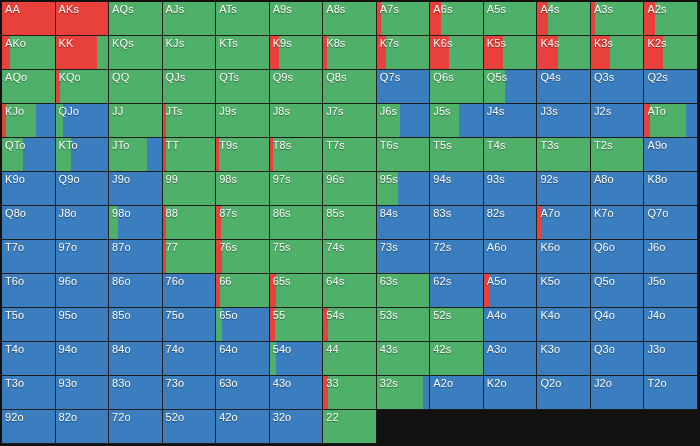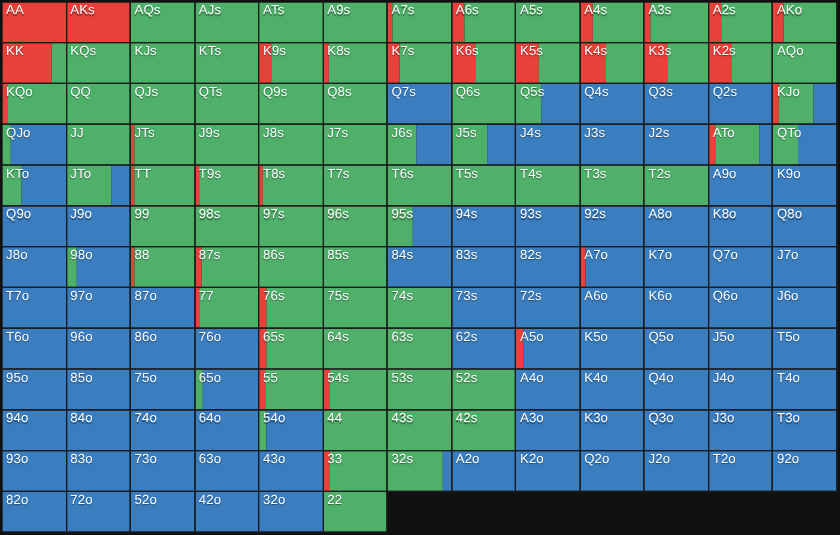--- a/index.html
+++ b/index.html
@@ -65,20 +65,24 @@
     </div>
     <div class="cell">
       <div class="layer" style="left: 0%; width: 100%; background: rgb(79, 176, 106);"></div>
       <span class="label">ATs</span>
     </div>
     <div class="cell">
       <div class="layer" style="left: 0%; width: 100%; background: rgb(79, 176, 106);"></div>
       <span class="label">A9s</span>
     </div>
     <div class="cell">
+      <div class="layer" style="left: 0%; width: 100%; background: rgb(79, 176, 106);"></div>
+      <span class="label">A8s</span>
+    </div>
+    <div class="cell">
       <div class="layer" style="left: 0%; width: 8%; background: rgb(232, 64, 58);"></div>
       <div class="layer" style="left: 8%; width: 92%; background: rgb(79, 176, 106);"></div>
       <span class="label">A7s</span>
     </div>
     <div class="cell">
       <div class="layer" style="left: 0%; width: 20%; background: rgb(232, 64, 58);"></div>
       <div class="layer" style="left: 20%; width: 80%; background: rgb(79, 176, 106);"></div>
       <span class="label">A6s</span>
     </div>
     <div class="cell">
@@ -438,24 +442,20 @@
     <div class="cell">
       <div class="layer" style="left: 0%; width: 100%; background: rgb(58, 126, 192);"></div>
       <span class="label">K7o</span>
     </div>
     <div class="cell">
       <div class="layer" style="left: 0%; width: 100%; background: rgb(58, 126, 192);"></div>
       <span class="label">Q7o</span>
     </div>
     <div class="cell">
       <div class="layer" style="left: 0%; width: 100%; background: rgb(58, 126, 192);"></div>
-      <span class="label">J7o</span>
-    </div>
-    <div class="cell">
-      <div class="layer" style="left: 0%; width: 100%; background: rgb(58, 126, 192);"></div>
       <span class="label">T7o</span>
     </div>
     <div class="cell">
       <div class="layer" style="left: 0%; width: 100%; background: rgb(58, 126, 192);"></div>
       <span class="label">97o</span>
     </div>
     <div class="cell">
       <div class="layer" style="left: 0%; width: 100%; background: rgb(58, 126, 192);"></div>
       <span class="label">87o</span>
     </div>
@@ -511,20 +511,25 @@
     </div>
     <div class="cell">
       <div class="layer" style="left: 0%; width: 100%; background: rgb(58, 126, 192);"></div>
       <span class="label">86o</span>
     </div>
     <div class="cell">
       <div class="layer" style="left: 0%; width: 100%; background: rgb(58, 126, 192);"></div>
       <span class="label">76o</span>
     </div>
     <div class="cell">
+      <div class="layer" style="left: 0%; width: 8%; background: rgb(232, 64, 58);"></div>
+      <div class="layer" style="left: 8%; width: 92%; background: rgb(79, 176, 106);"></div>
+      <span class="label">66</span>
+    </div>
+    <div class="cell">
       <div class="layer" style="left: 0%; width: 12%; background: rgb(232, 64, 58);"></div>
       <div class="layer" style="left: 12%; width: 88%; background: rgb(79, 176, 106);"></div>
       <span class="label">65s</span>
     </div>
     <div class="cell">
       <div class="layer" style="left: 0%; width: 100%; background: rgb(79, 176, 106);"></div>
       <span class="label">64s</span>
     </div>
     <div class="cell">
       <div class="layer" style="left: 0%; width: 100%; background: rgb(79, 176, 106);"></div>

